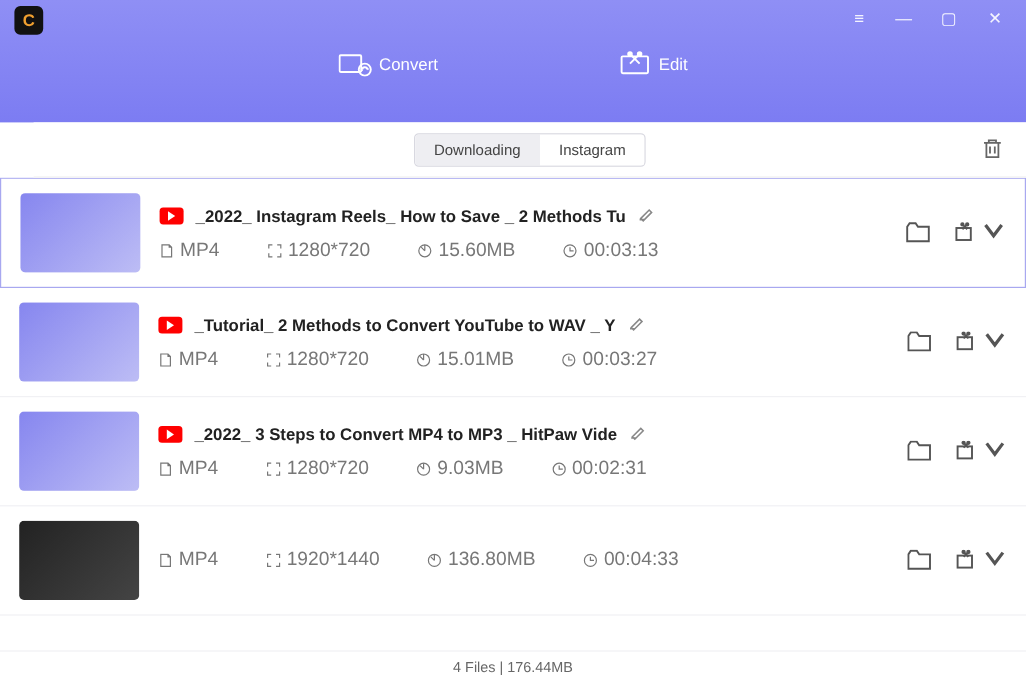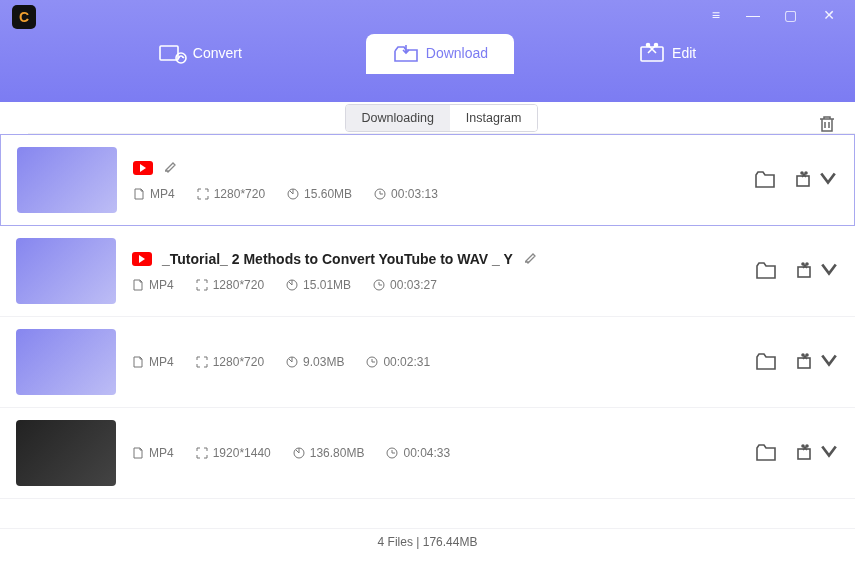--- a/index.html
+++ b/index.html
@@ -54,21 +54,21 @@
   cursor:pointer;
   padding:8px 26px 10px;
 }
 .tab.active {
   background:#fff;
   color:#7c7cf2;
   border-radius:8px 8px 0 0;
 }
 .tab svg { width:28px; height:22px; }
 .subbar {
-  height:32px;
+  height:46px;
   display:flex;
   align-items:center;
   justify-content:center;
   position:relative;
   background:#fff;
   border-bottom:1px solid #f0f0f0;
   margin-left:28px;
 }
 .seg {
   display:flex;
@@ -123,21 +123,21 @@
 }
 .titleline{ display:flex; align-items:center; gap:10px;}
 .yt {
   width:20px;height:14px;background:#f00;border-radius:3px;
   display:flex;align-items:center;justify-content:center;
 }
 .yt:before{content:"";border-left:6px solid #fff;border-top:4px solid transparent;border-bottom:4px solid transparent;}
 .titletxt{font-size:14px;font-weight:600;}
 .edit-icon{color:#888;}
 .meta{
-  display:flex; gap:22px; color:#777; font-size:12px; align-items:center;
+  display:flex; gap:40px; color:#777; font-size:16px; align-items:center;
 }
 .meta span{display:flex;align-items:center;gap:5px;}
 .meta svg{width:12px;height:12px;}
 .actions{
   display:flex; gap:20px; align-items:center; color:#555;
 }
 .actions .grp{display:flex;align-items:center;gap:3px;cursor:pointer;}
 .actions svg{width:20px;height:18px;}
 .footer{
   height:26px;
@@ -160,27 +160,20 @@
   </div>
   <div class="tabs">
     <div class="tab">
       <svg viewBox="0 0 28 22" fill="none" stroke="currentColor" stroke-width="1.6">
           <rect x="1" y="4" width="18" height="14" rx="1"></rect>
           <circle cx="22" cy="16" r="5"></circle>
           <path d="M20 16 a2 2 0 0 1 4 0 M24 16l1-1 M20 16l-1 1"></path>
         </svg>
       <span>Convert</span>
     </div>
-    <div class="tab active">
-      <svg viewBox="0 0 28 22" fill="none" stroke="currentColor" stroke-width="1.6">
-          <path d="M3 9 V19 H25 V9 M3 9 L6 5 H12 L14 8 H25 V9"></path>
-          <path d="M14 3 V11 M11 8 L14 11 L17 8"></path>
-        </svg>
-      <span>Download</span>
-    </div>
     <div class="tab">
       <svg viewBox="0 0 28 22" fill="none" stroke="currentColor" stroke-width="1.6">
           <rect x="3" y="5" width="22" height="14" rx="1"></rect>
           <path d="M10 3 L18 11 M18 3 L10 11"></path>
           <circle cx="10" cy="3" r="1.5" fill="currentColor"></circle>
           <circle cx="18" cy="3" r="1.5" fill="currentColor"></circle>
         </svg>
       <span>Edit</span>
     </div>
   </div>
@@ -197,20 +190,21 @@
       </svg>
   </div>
 </div>
 
 <div class="list" id="list">
     <div class="row sel">
       <div class="thumb "></div>
       <div class="body">
         <div class="titleline">
           <div class="yt"></div>
+          <span class="titletxt">_2022_ Instagram Reels_ How to Save _ 2 Methods Tu</span>
           <span class="edit-icon"><svg viewBox="0 0 14 14" fill="none" stroke="currentColor" stroke-width="1.3" width="14" height="14">
               <path d="M2 12 H6 M3 11 L10 4 L12 6 L5 13 Z"></path>
             </svg></span>
         </div>
         <div class="meta">
           <span><svg viewBox="0 0 12 12" fill="none" stroke="currentColor" stroke-width="1">
               <path d="M2 1 H8 L10 3 V11 H2 Z M8 1 V3 H10"></path>
             </svg> MP4</span>
           <span><svg viewBox="0 0 12 12" fill="none" stroke="currentColor" stroke-width="1">
               <path d="M1 4 V1 H4 M8 1 H11 V4 M11 8 V11 H8 M4 11 H1 V8"></path>
@@ -286,20 +280,27 @@
           </svg>
           <span><svg viewBox="0 0 8 8" width="8" height="8">
               <path d="M1 2 L4 6 L7 2" fill="none" stroke="currentColor" stroke-width="1.2"></path>
             </svg></span>
         </span>
       </div>
     </div>
     <div class="row">
       <div class="thumb "></div>
       <div class="body">
+        <div class="titleline">
+          <div class="yt"></div>
+          <span class="titletxt">_2022_ 3 Steps to Convert MP4 to MP3 _ HitPaw Vide</span>
+          <span class="edit-icon"><svg viewBox="0 0 14 14" fill="none" stroke="currentColor" stroke-width="1.3" width="14" height="14">
+              <path d="M2 12 H6 M3 11 L10 4 L12 6 L5 13 Z"></path>
+            </svg></span>
+        </div>
         <div class="meta">
           <span><svg viewBox="0 0 12 12" fill="none" stroke="currentColor" stroke-width="1">
               <path d="M2 1 H8 L10 3 V11 H2 Z M8 1 V3 H10"></path>
             </svg> MP4</span>
           <span><svg viewBox="0 0 12 12" fill="none" stroke="currentColor" stroke-width="1">
               <path d="M1 4 V1 H4 M8 1 H11 V4 M11 8 V11 H8 M4 11 H1 V8"></path>
             </svg> 1280*720</span>
           <span><svg viewBox="0 0 12 12" fill="none" stroke="currentColor" stroke-width="1">
               <circle cx="6" cy="6" r="5"></circle>
               <path d="M6 1 V6 M3 3 L6 6"></path>

